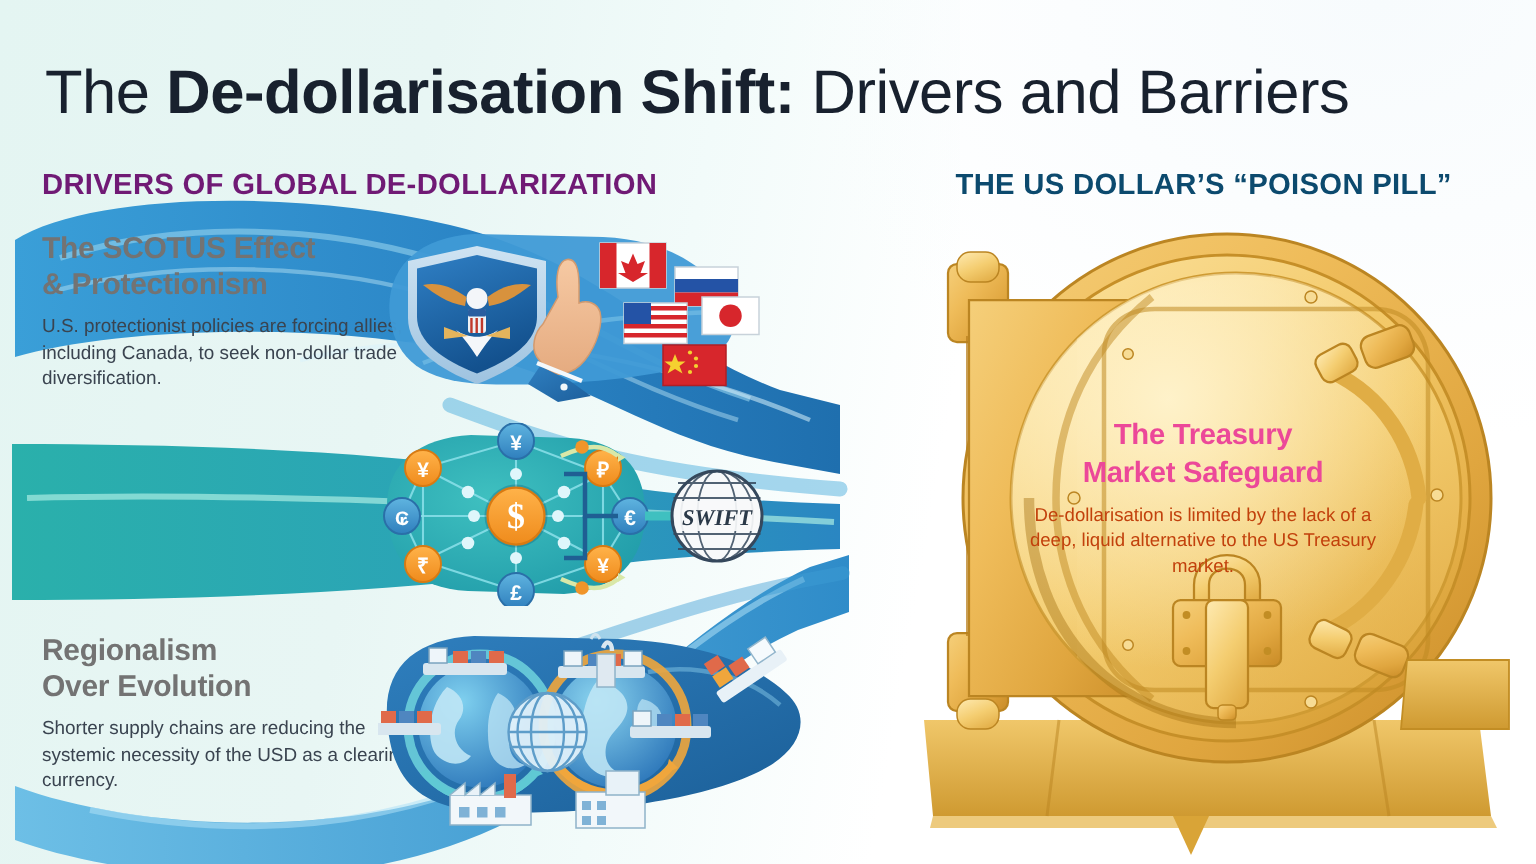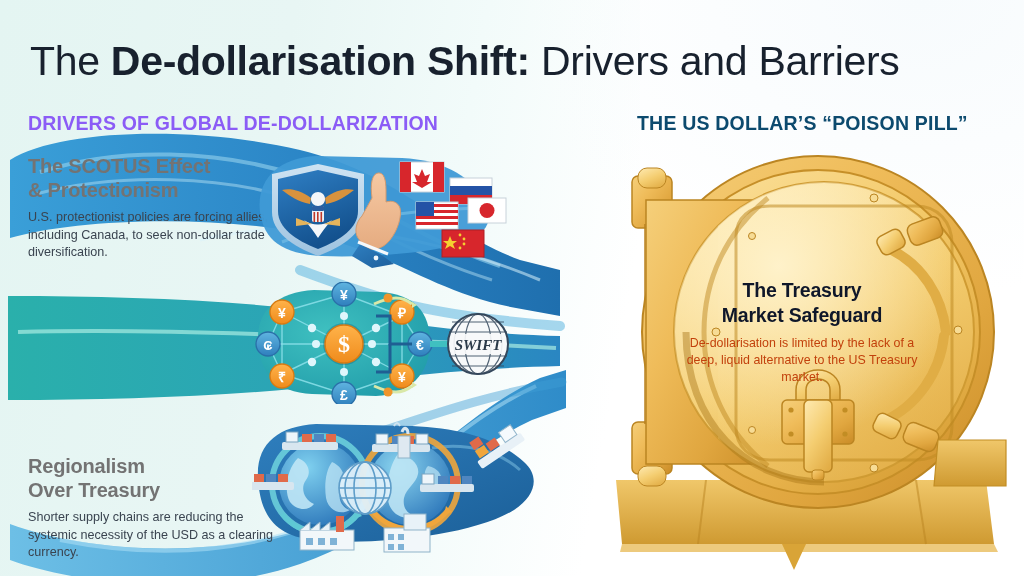--- a/index.html
+++ b/index.html
@@ -26,60 +26,60 @@
   .title {
     position:absolute; left:30px; top:34px; width:975px;
     font-size:41px; line-height:54px; color:#18212e;
     letter-spacing:-0.3px; white-space:nowrap;
   }
   .title .b { font-weight:bold; }
   .title .n { font-weight:normal; }
 
   .kicker-left {
     position:absolute; left:28px; top:112px;
-    font-size:19.5px; font-weight:bold; color:#8b5cf6;
+    font-size:19.5px; font-weight:bold; color:#701a75;
     letter-spacing:0.2px;
   }
   .kicker-right {
     position:absolute; left:637px; top:112px;
     font-size:19.5px; font-weight:bold; color:#0c4a6e;
     letter-spacing:0.2px;
   }
 
   
   .driver { position:absolute; width:250px; }
   .driver h3 {
     font-size:20px; font-weight:bold; color:#737373;
     line-height:24px; letter-spacing:-0.2px; margin-bottom:7px;
   }
   .driver p {
     font-size:12.6px; line-height:17.5px; color:#3a4450;
   }
   #d1 { left:28px; top:154px; }
   #d2 { left:28px; top:292px; }
-  #d3 { left:28px; top:454px; }
+  #d3 { left:28px; top:422px; }
 
   
   .ribbons { position:absolute; left:0; top:120px; width:700px; height:460px; }
 
   
   .illus { position:absolute; }
   #ill1 { left:252px; top:146px; width:262px; height:122px; }
   #ill2 { left:252px; top:282px; width:262px; height:122px; }
   #ill3 { left:252px; top:418px; width:290px; height:135px; }
 
   
   .vault { position:absolute; left:586px; top:140px; width:444px; height:430px; }
 
   .vault-text {
     position:absolute; left:686px; top:278px; width:232px;
     text-align:center; z-index:40;
   }
   .vault-text h3 {
-    font-size:19.5px; font-weight:bold; color:#0f172a;
+    font-size:19.5px; font-weight:bold; color:#ec4899;
     line-height:25px; letter-spacing:-0.2px;
   }
   .vault-text p {
     margin-top:7px;
     font-size:12.4px; line-height:17px; color:#c2410c;
   }
 </style>
 </head>
 <body>
 
@@ -329,21 +329,21 @@
           <path d="M200,84 H252"></path>
       </g>
       <rect x="200" y="52" width="52" height="20" fill="#f7f9fa" opacity="0.92"></rect>
       <text x="226" y="68" font-family="'Liberation Serif',serif" font-size="15" font-weight="bold" font-style="italic" fill="#2b3a49" text-anchor="middle">SWIFT</text>
     </g>
   </svg>
 
   <div class="driver" id="d3">
     <h3>
       <span>Regionalism</span><br>
-      <span>Over Treasury</span>
+      <span>Over Evolution</span>
     </h3>
     <p>Shorter supply chains are reducing the systemic necessity of the USD as a clearing currency.</p>
   </div>
 
   <svg class="illus" id="ill3" viewBox="0 0 290 135">
     <defs>
       <radialGradient id="globeA" cx="0.35" cy="0.3" r="0.8">
         <stop offset="0" stop-color="#7fd0ef"></stop>
           <stop offset="1" stop-color="#2a74b8"></stop>
       </radialGradient>

